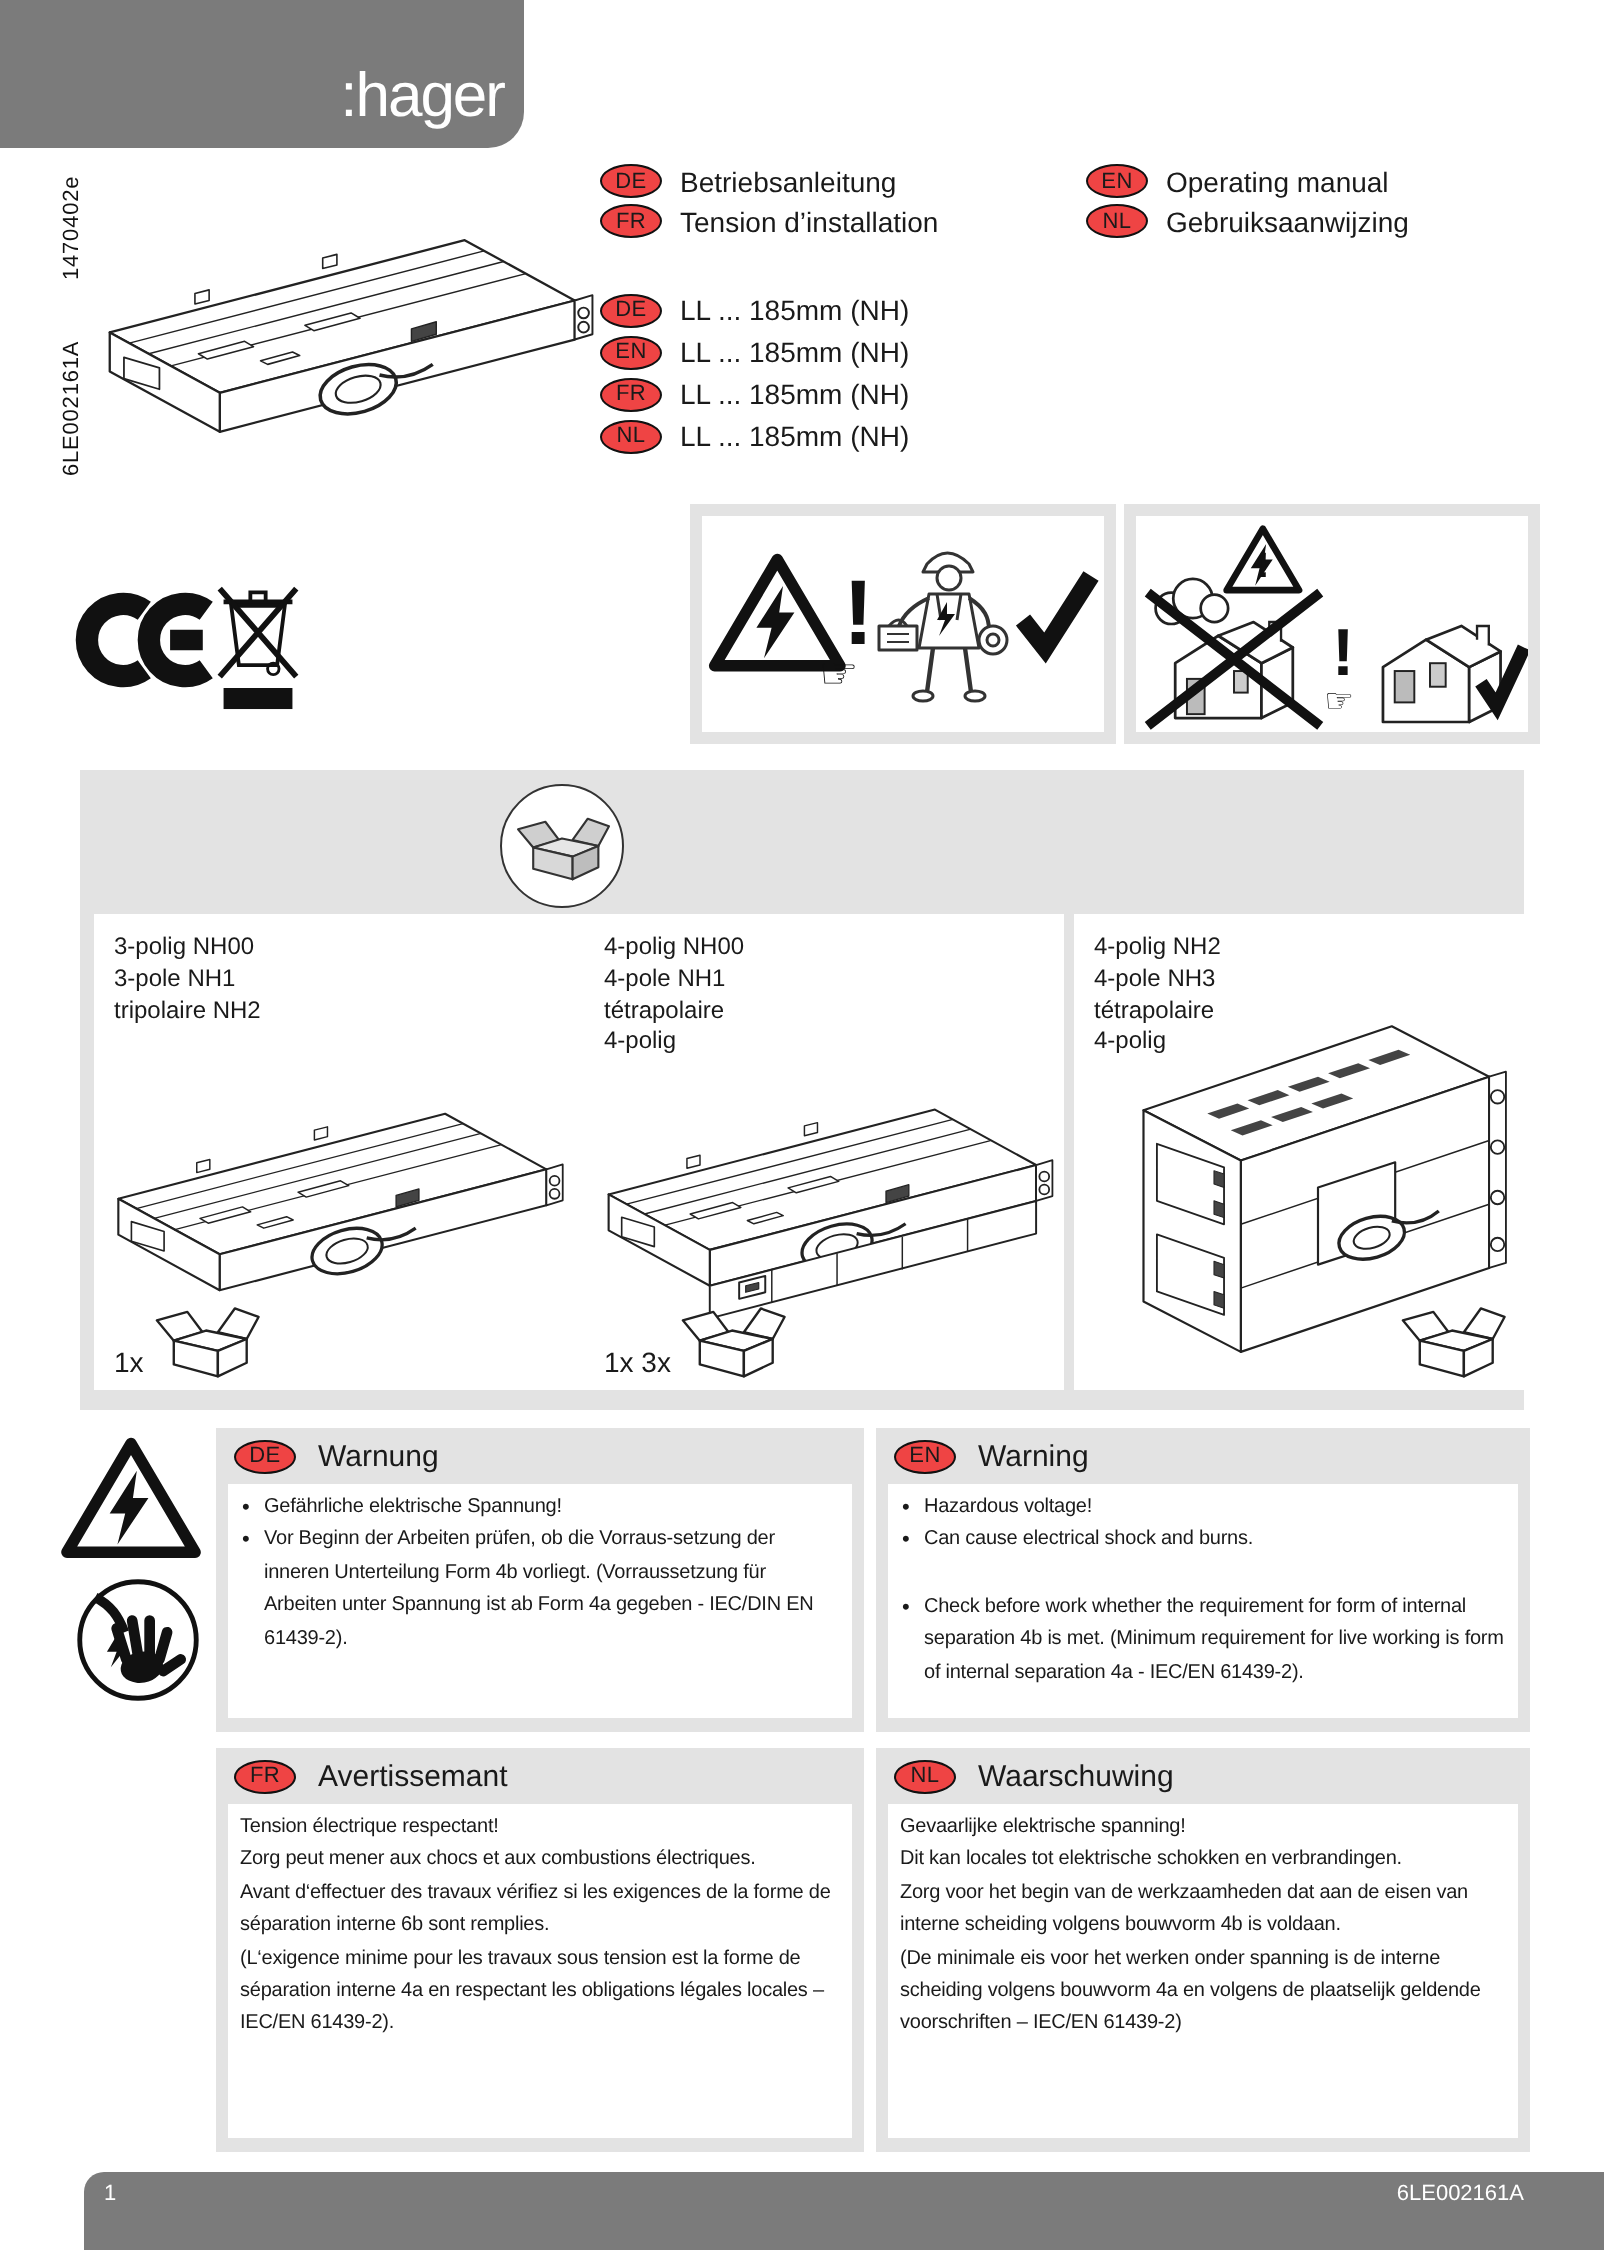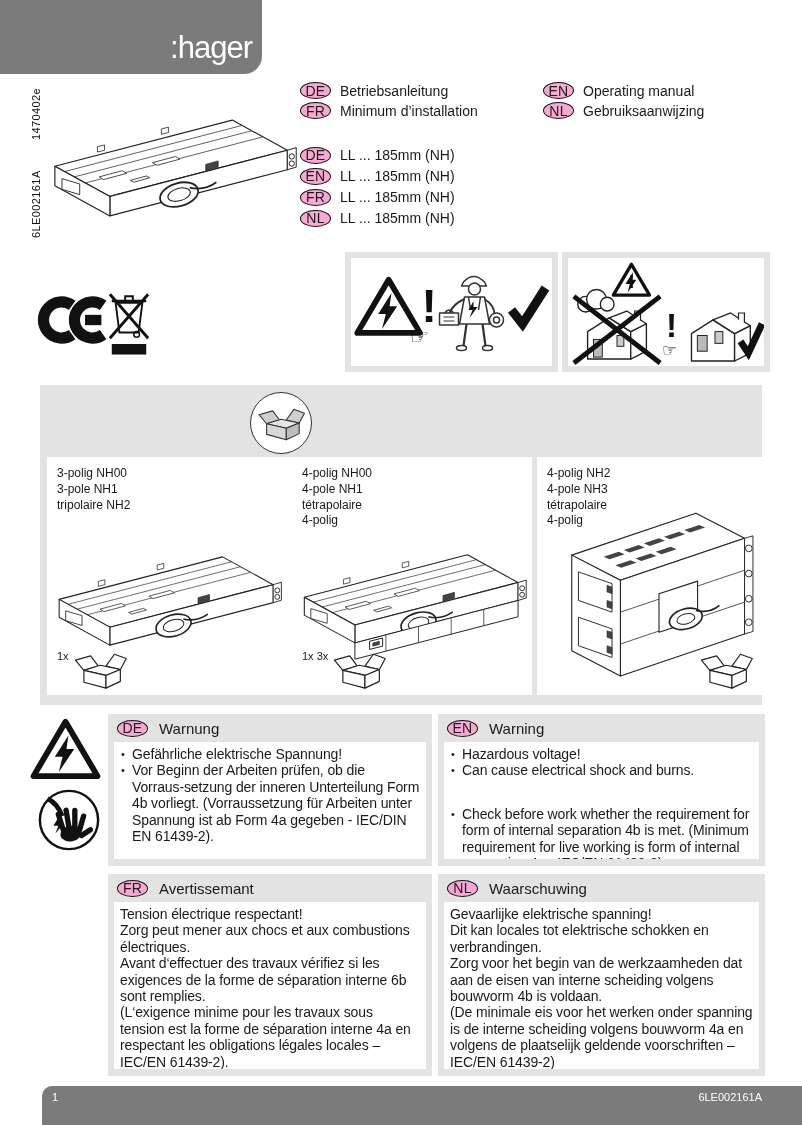--- a/index.html
+++ b/index.html
@@ -12,47 +12,47 @@
   .header-bar{left:0;top:0;width:262px;height:74px;background:#7b7b7b;border-radius:0 0 18px 0}
   .logo{position:absolute;right:10px;top:30px;color:#fff;font-weight:normal;font-size:31px;letter-spacing:-1px}
   .footer-bar{left:42px;top:1086px;width:760px;height:39px;background:#7b7b7b;border-radius:10px 0 0 0;color:#fff;font-size:11px}
   .footer-page{position:absolute;left:10px;top:5px}
   .footer-doc{position:absolute;right:40px;top:5px}
 
   
   .vcode{position:absolute;font-size:11px;letter-spacing:.4px;color:#111;transform:rotate(-90deg);transform-origin:0 0;white-space:nowrap}
 
   
-  .badge{display:inline-flex;align-items:center;justify-content:center;flex:none;width:31px;height:17px;border:1.5px solid #111;border-radius:50%;font-size:14px;letter-spacing:.2px;background:#f9a8d4}
+  .badge{display:inline-flex;align-items:center;justify-content:center;flex:none;width:31px;height:17px;border:1.5px solid #111;border-radius:50%;font-size:11px;letter-spacing:.2px;background:#ef4444}
   .lang-row{display:flex;align-items:center;gap:9px;height:19px;font-size:14px}
   .titles-col{display:flex;flex-direction:column;gap:1px}
   .refs-col .lang-row{height:20px}
 
   
   .picto{background:#e3e3e3;padding:6px}
   .picto-inner{background:#fff;width:100%;height:100%}
 
   
   .variants{left:40px;top:385px;width:722px;height:320px;background:#e3e3e3}
   .circle-box{position:absolute;left:210px;top:7px;width:62px;height:62px;background:#fff;border:1.5px solid #333;border-radius:50%;display:flex;align-items:center;justify-content:center}
   .panel{position:absolute;top:72px;height:238px;background:#fff}
   .panel-labels{padding:9px 0 0 10px;font-size:12px;line-height:1.32}
   .panel-draw{position:absolute;left:4px;bottom:40px}
   .panel-draw2{position:absolute;left:4px;bottom:26px}
   .panel-draw3{position:absolute;right:4px;top:34px}
-  .qty-row{position:absolute;left:10px;bottom:6px;display:flex;align-items:flex-start;gap:3px;font-size:11px}
+  .qty-row{position:absolute;left:10px;bottom:6px;display:flex;align-items:flex-end;gap:3px;font-size:14px}
   .qty-row.right{left:auto;right:8px}
 
   
   .warn{position:absolute;background:#e3e3e3;padding:0 6px 7px 6px}
   .warn-head{display:flex;align-items:center;gap:11px;height:28px;padding-left:3px;font-size:15px}
-  .warn-body{background:#fff;height:calc(100% - 28px);padding:4px 6px;font-size:14px;line-height:16.4px;letter-spacing:-.12px;overflow:hidden}
+  .warn-body{background:#fff;height:calc(100% - 28px);padding:4px 6px;font-size:10px;line-height:16.4px;letter-spacing:-.12px;overflow:hidden}
   .bullet{position:relative;padding-left:12px}
   .bullet::before{content:"•";position:absolute;left:1px;top:0;font-size:11px}
-  .gap{margin-top:27px}
+  .gap{margin-top:17px}
 
   svg{display:block}
   .hand-glyph{font-family:"DejaVu Sans",sans-serif}
 </style>
 </head>
 <body>
 
 <div class="page">
 
   <svg width="0" height="0" style="position:absolute" aria-hidden="true">
@@ -113,21 +113,21 @@
     <use href="#strip"></use>
   </svg>
 
   <div class="abs titles-col" style="left:300px;top:81px">
     <div class="lang-row">
       <span class="badge">DE</span>
       <span>Betriebsanleitung</span>
     </div>
     <div class="lang-row">
       <span class="badge">FR</span>
-      <span>Minimum d’installation</span>
+      <span>Tension d’installation</span>
     </div>
   </div>
   <div class="abs titles-col" style="left:543px;top:81px">
     <div class="lang-row">
       <span class="badge">EN</span>
       <span>Operating manual</span>
     </div>
     <div class="lang-row">
       <span class="badge">NL</span>
       <span>Gebruiksaanwijzing</span>

